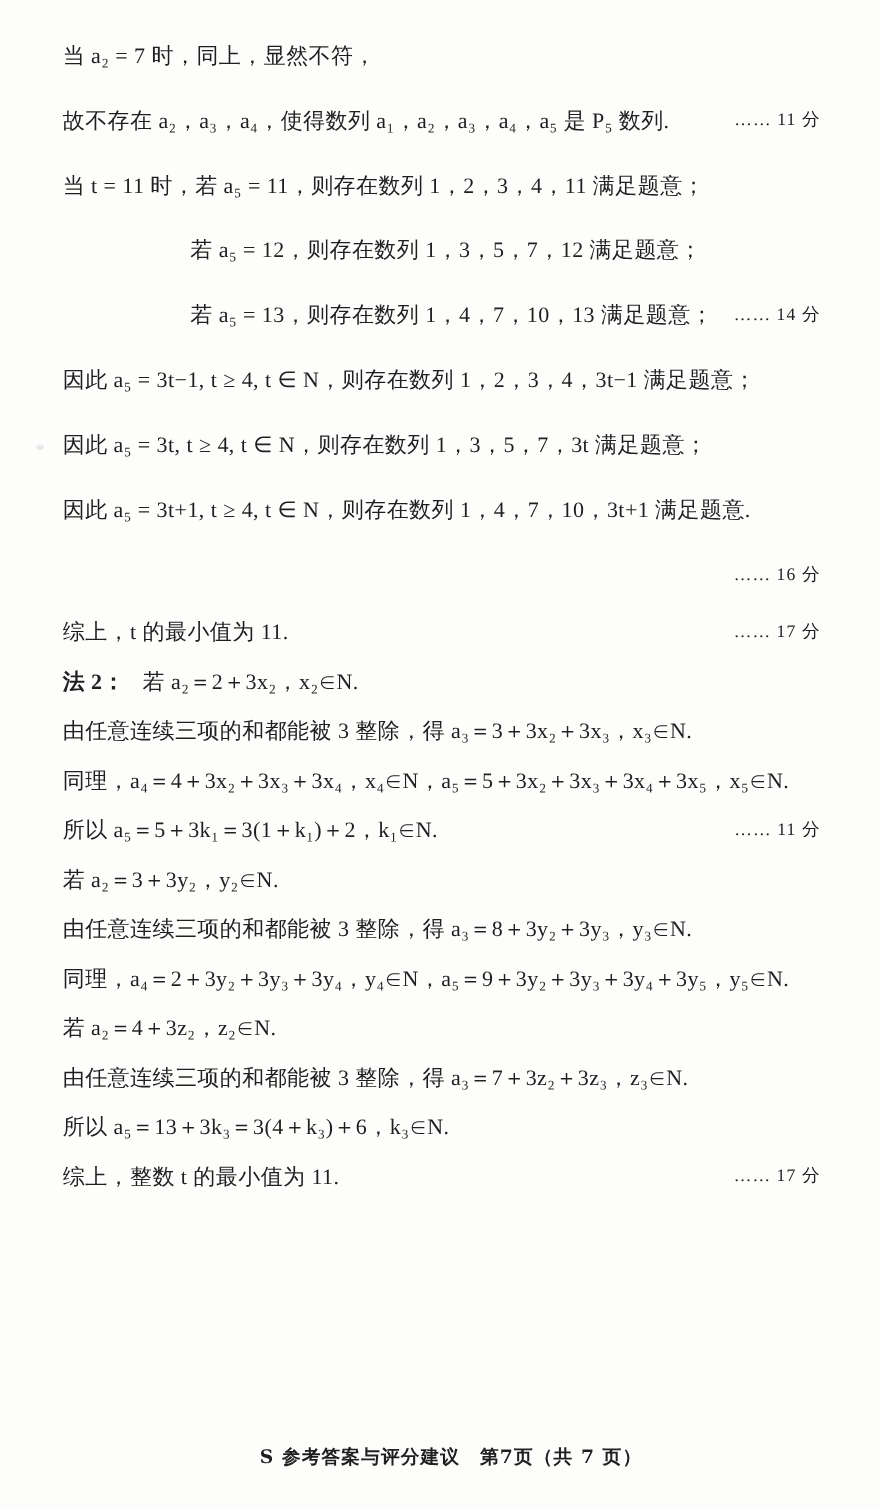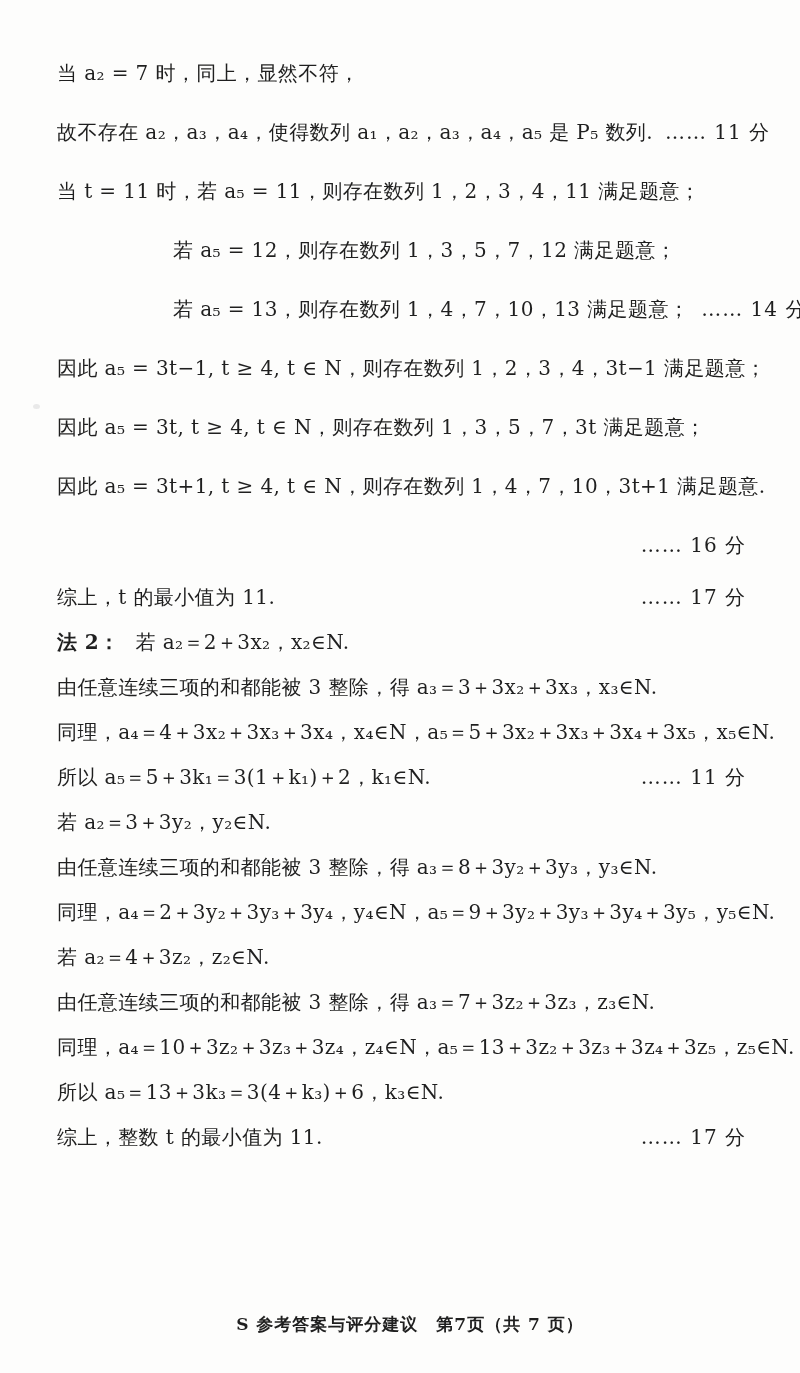--- a/index.html
+++ b/index.html
@@ -12,39 +12,40 @@
     color: #1f1f1f;
     font-family: "DejaVu Serif", "Liberation Serif", serif;
     overflow: hidden;
   }
   .page {
     position: absolute;
     inset: 0;
   }
   .content {
     position: absolute;
-    top: 44px;
+    top: 21px;
     left: 57px;
     right: 54px;
+    font-family: Liberation Serif, serif;
   }
   .line {
     display: flex;
     align-items: center;
     font-size: 20px;
     white-space: nowrap;
     letter-spacing: 0.4px;
   }
   .line-a { height: 59px; }
   .line-b { height: 45px; justify-content: space-between; }
   .indented { padding-left: 116px; }
   .line-text { }
   .bold-prefix { font-weight: bold; margin-right: 16px; }
   .line-score {
     margin-left: auto;
-    font-size: 20px;
+    font-size: 16px;
     letter-spacing: 1px;
     flex: 0 0 auto;
     padding-left: 12px;
   }
   .footer {
     position: absolute;
     top: 1313px;
     left: 0;
     width: 100%;
     text-align: center;
@@ -126,23 +127,20 @@
       <div class="line line-b">
         <span class="line-text">同理，a₄＝2＋3y₂＋3y₃＋3y₄，y₄∈N，a₅＝9＋3y₂＋3y₃＋3y₄＋3y₅，y₅∈N.</span>
       </div>
       <div class="line line-b">
         <span class="line-text">若 a₂＝4＋3z₂，z₂∈N.</span>
       </div>
       <div class="line line-b">
         <span class="line-text">由任意连续三项的和都能被 3 整除，得 a₃＝7＋3z₂＋3z₃，z₃∈N.</span>
       </div>
       <div class="line line-b">
-        <span class="line-text">同理，a₄＝10＋3z₂＋3z₃＋3z₄，z₄∈N，a₅＝13＋3z₂＋3z₃＋3z₄＋3z₅，z₅∈N.</span>
-      </div>
-      <div class="line line-b">
         <span class="line-text">所以 a₅＝13＋3k₃＝3(4＋k₃)＋6，k₃∈N.</span>
       </div>
       <div class="line line-b">
         <span class="line-text">综上，整数 t 的最小值为 11.</span>
         <span class="line-score">…… 17 分</span>
       </div>
     </div>
   <div class="footer">
     <span>S 参考答案与评分建议　第7页（共 7 页）</span>
   </div>

